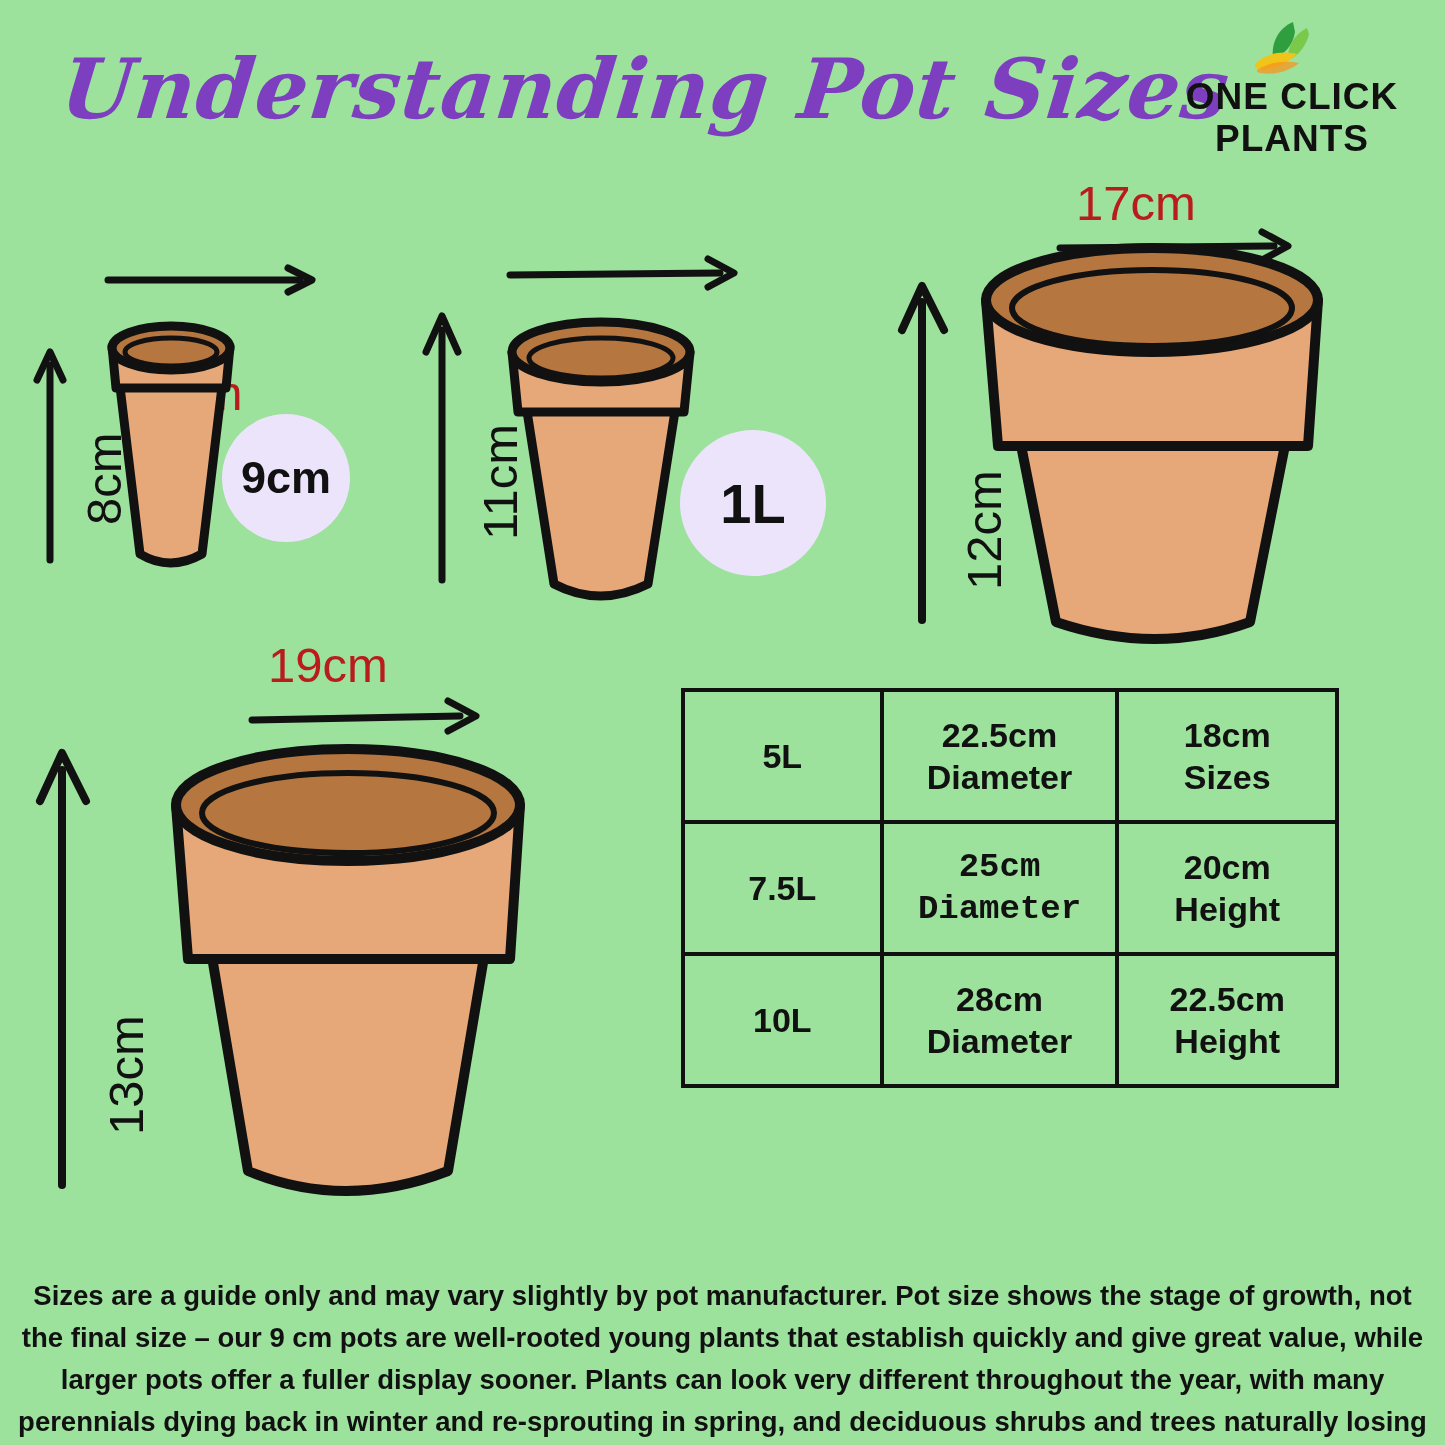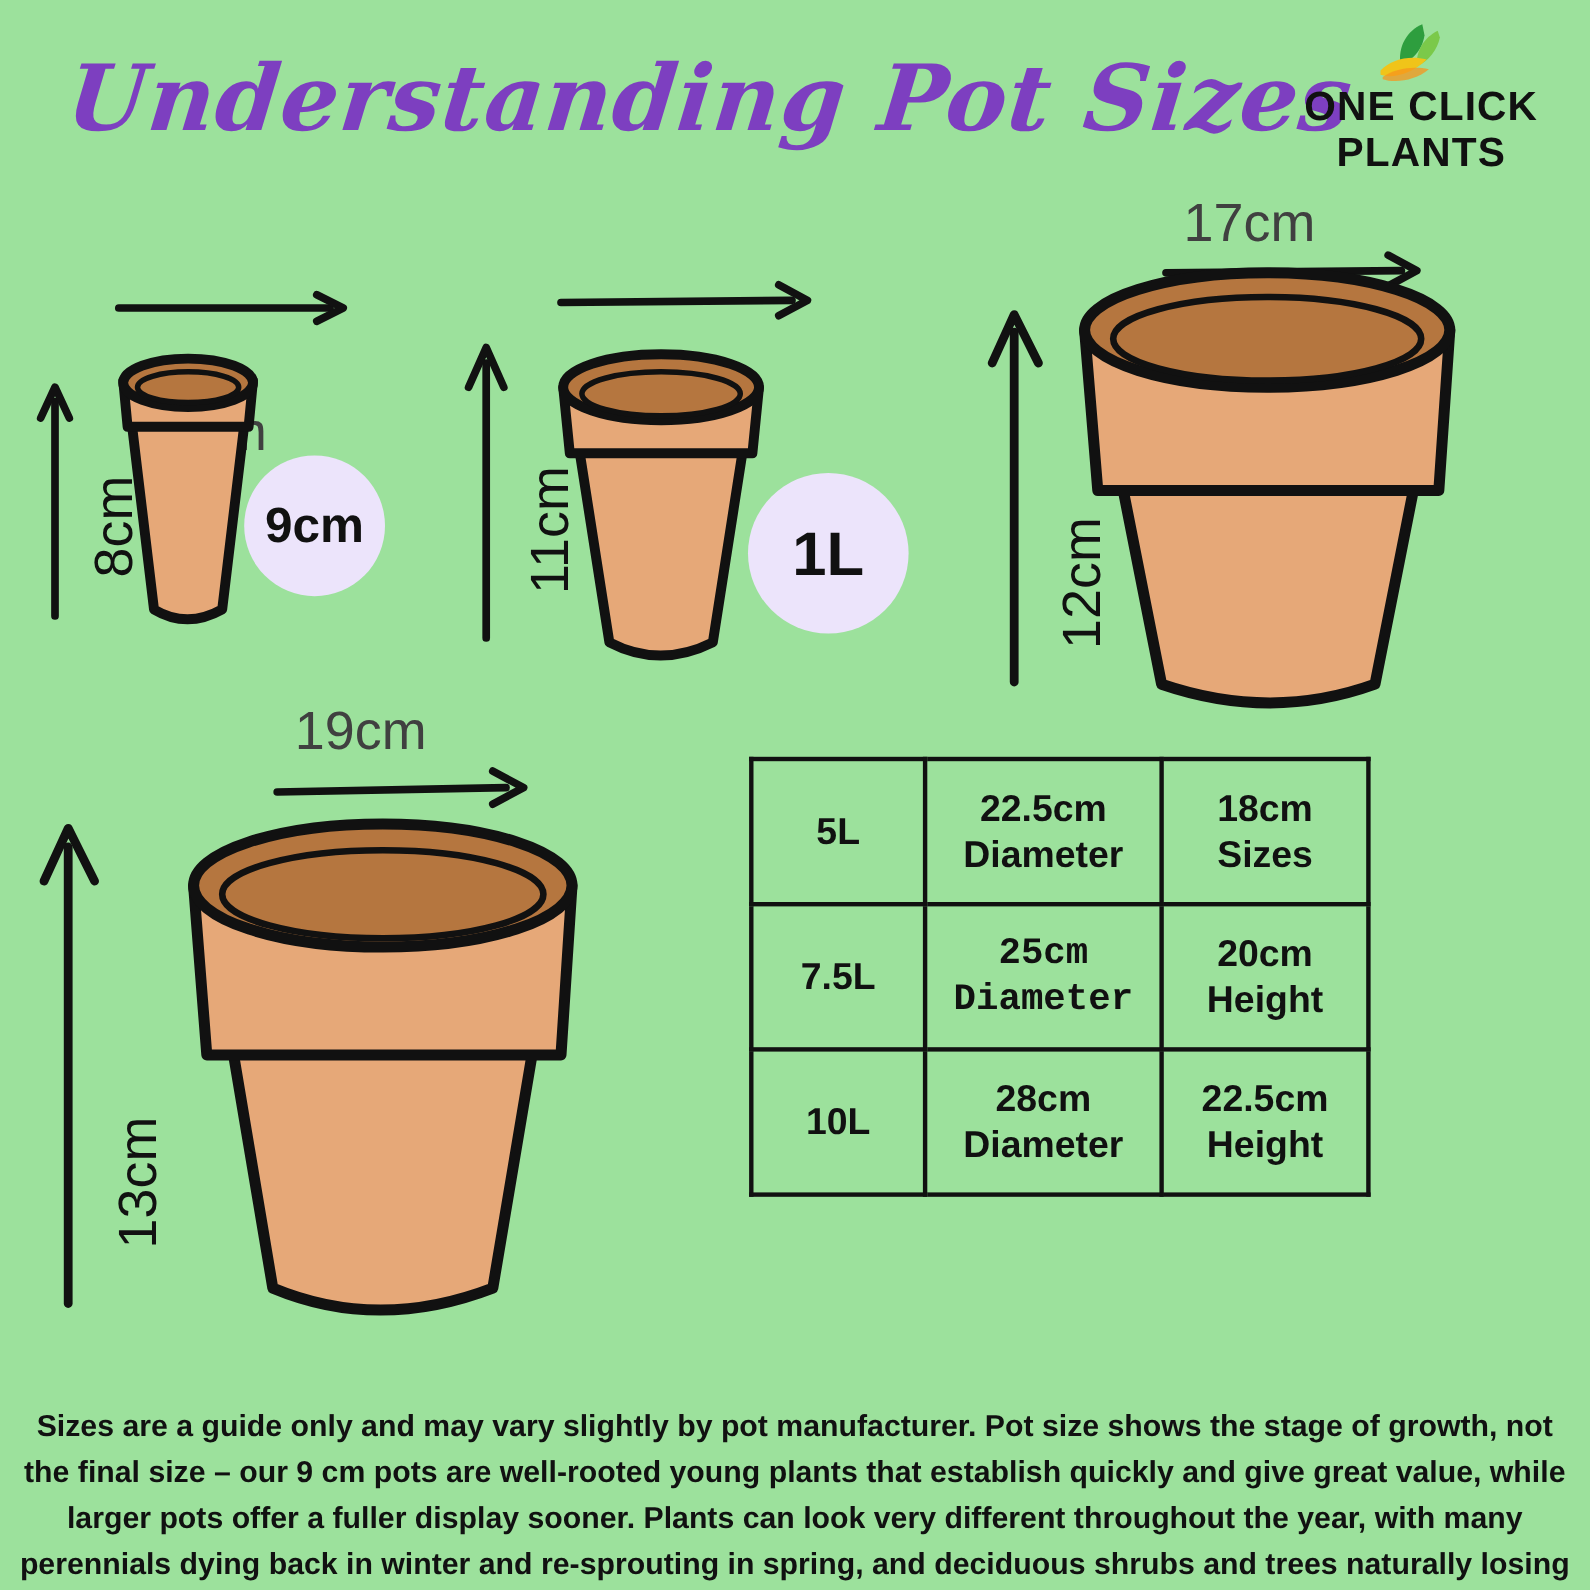--- a/index.html
+++ b/index.html
@@ -65,21 +65,21 @@
     letter-spacing: 1px;
   }
 
   
   .potgroup { position: absolute; }
 
   .arrow-label-h {
     position: absolute;
     font-size: 49px;
     font-weight: normal;
-    color: #404040;
+    color: #b91c1c;
     font-family: "Liberation Sans", sans-serif;
     white-space: nowrap;
   }
   .arrow-label-v {
     position: absolute;
     font-size: 49px;
     color: #111;
     font-family: "Liberation Sans", sans-serif;
     white-space: nowrap;
     transform-origin: 0 0;
@@ -96,21 +96,21 @@
     font-weight: bold;
     color: #111;
     font-family: "Liberation Sans", sans-serif;
   }
 
   
   .sizetable {
     position: absolute;
     left: 681px;
     top: 688px;
-    width: 565px;
+    width: 658px;
     border-collapse: collapse;
   }
   .sizetable td {
     border: 4px solid #111;
     text-align: center;
     font-weight: bold;
     font-size: 34px;
     color: #111;
     height: 128px;
     line-height: 42px;

